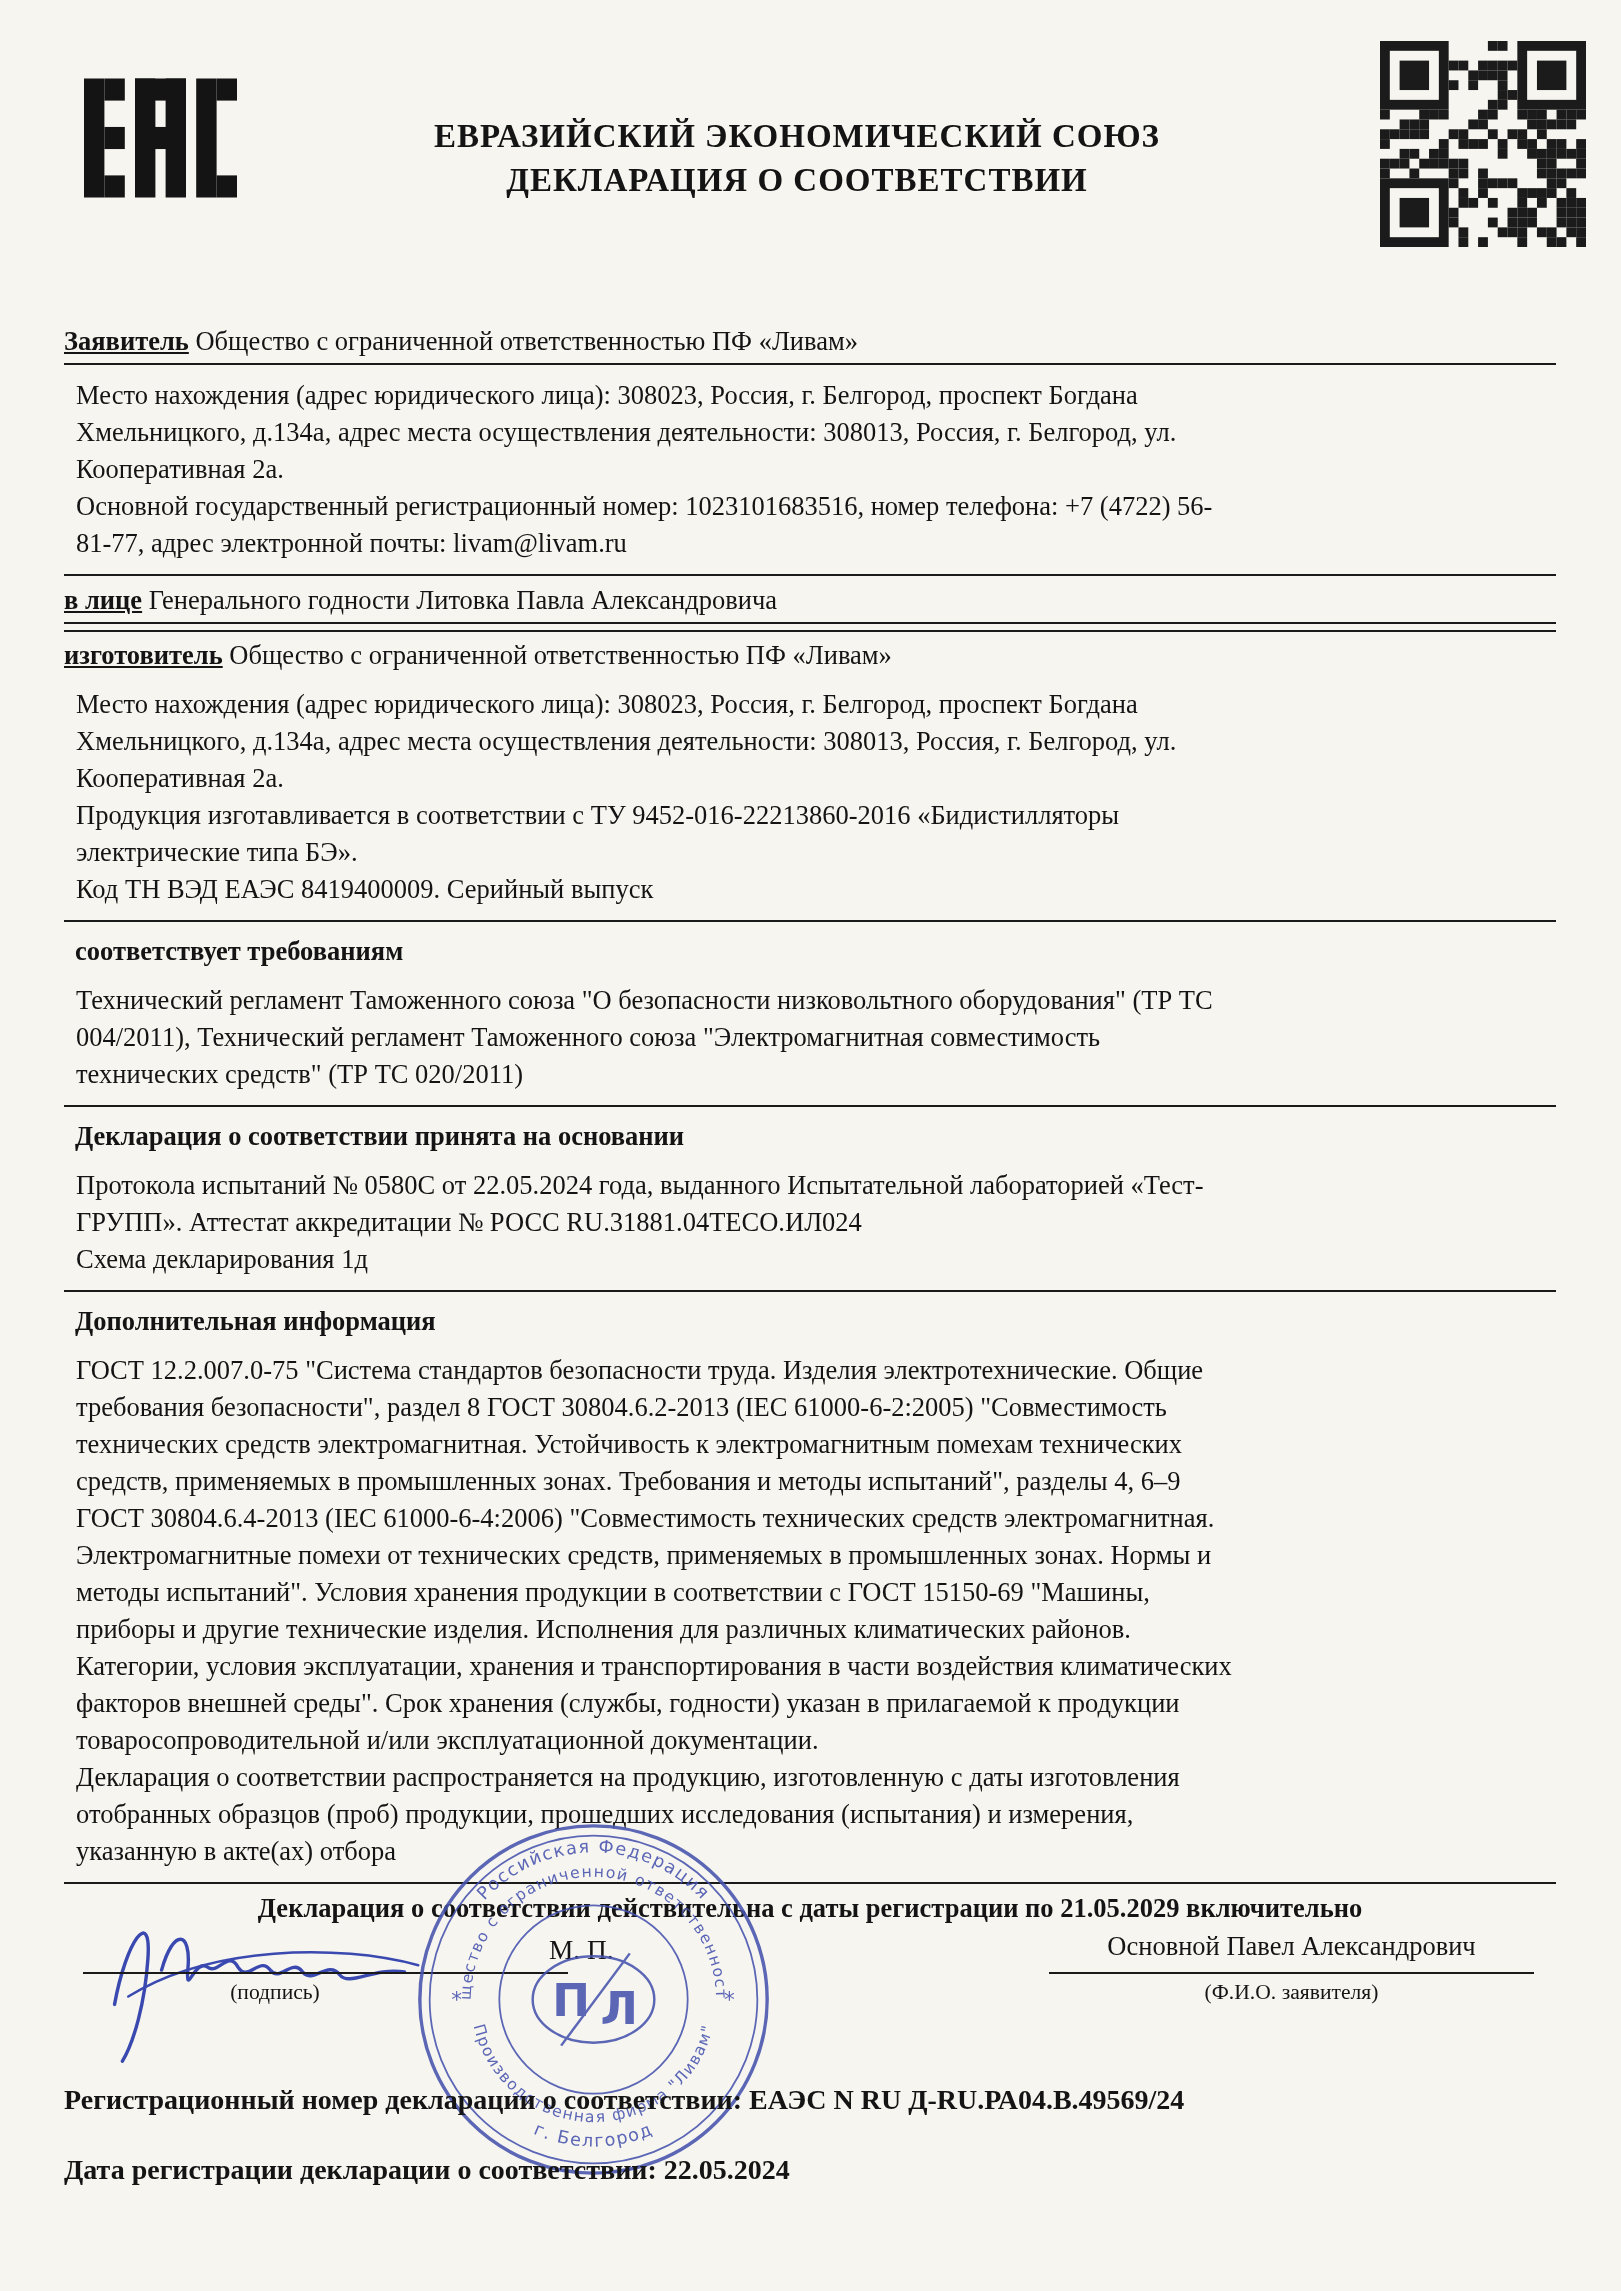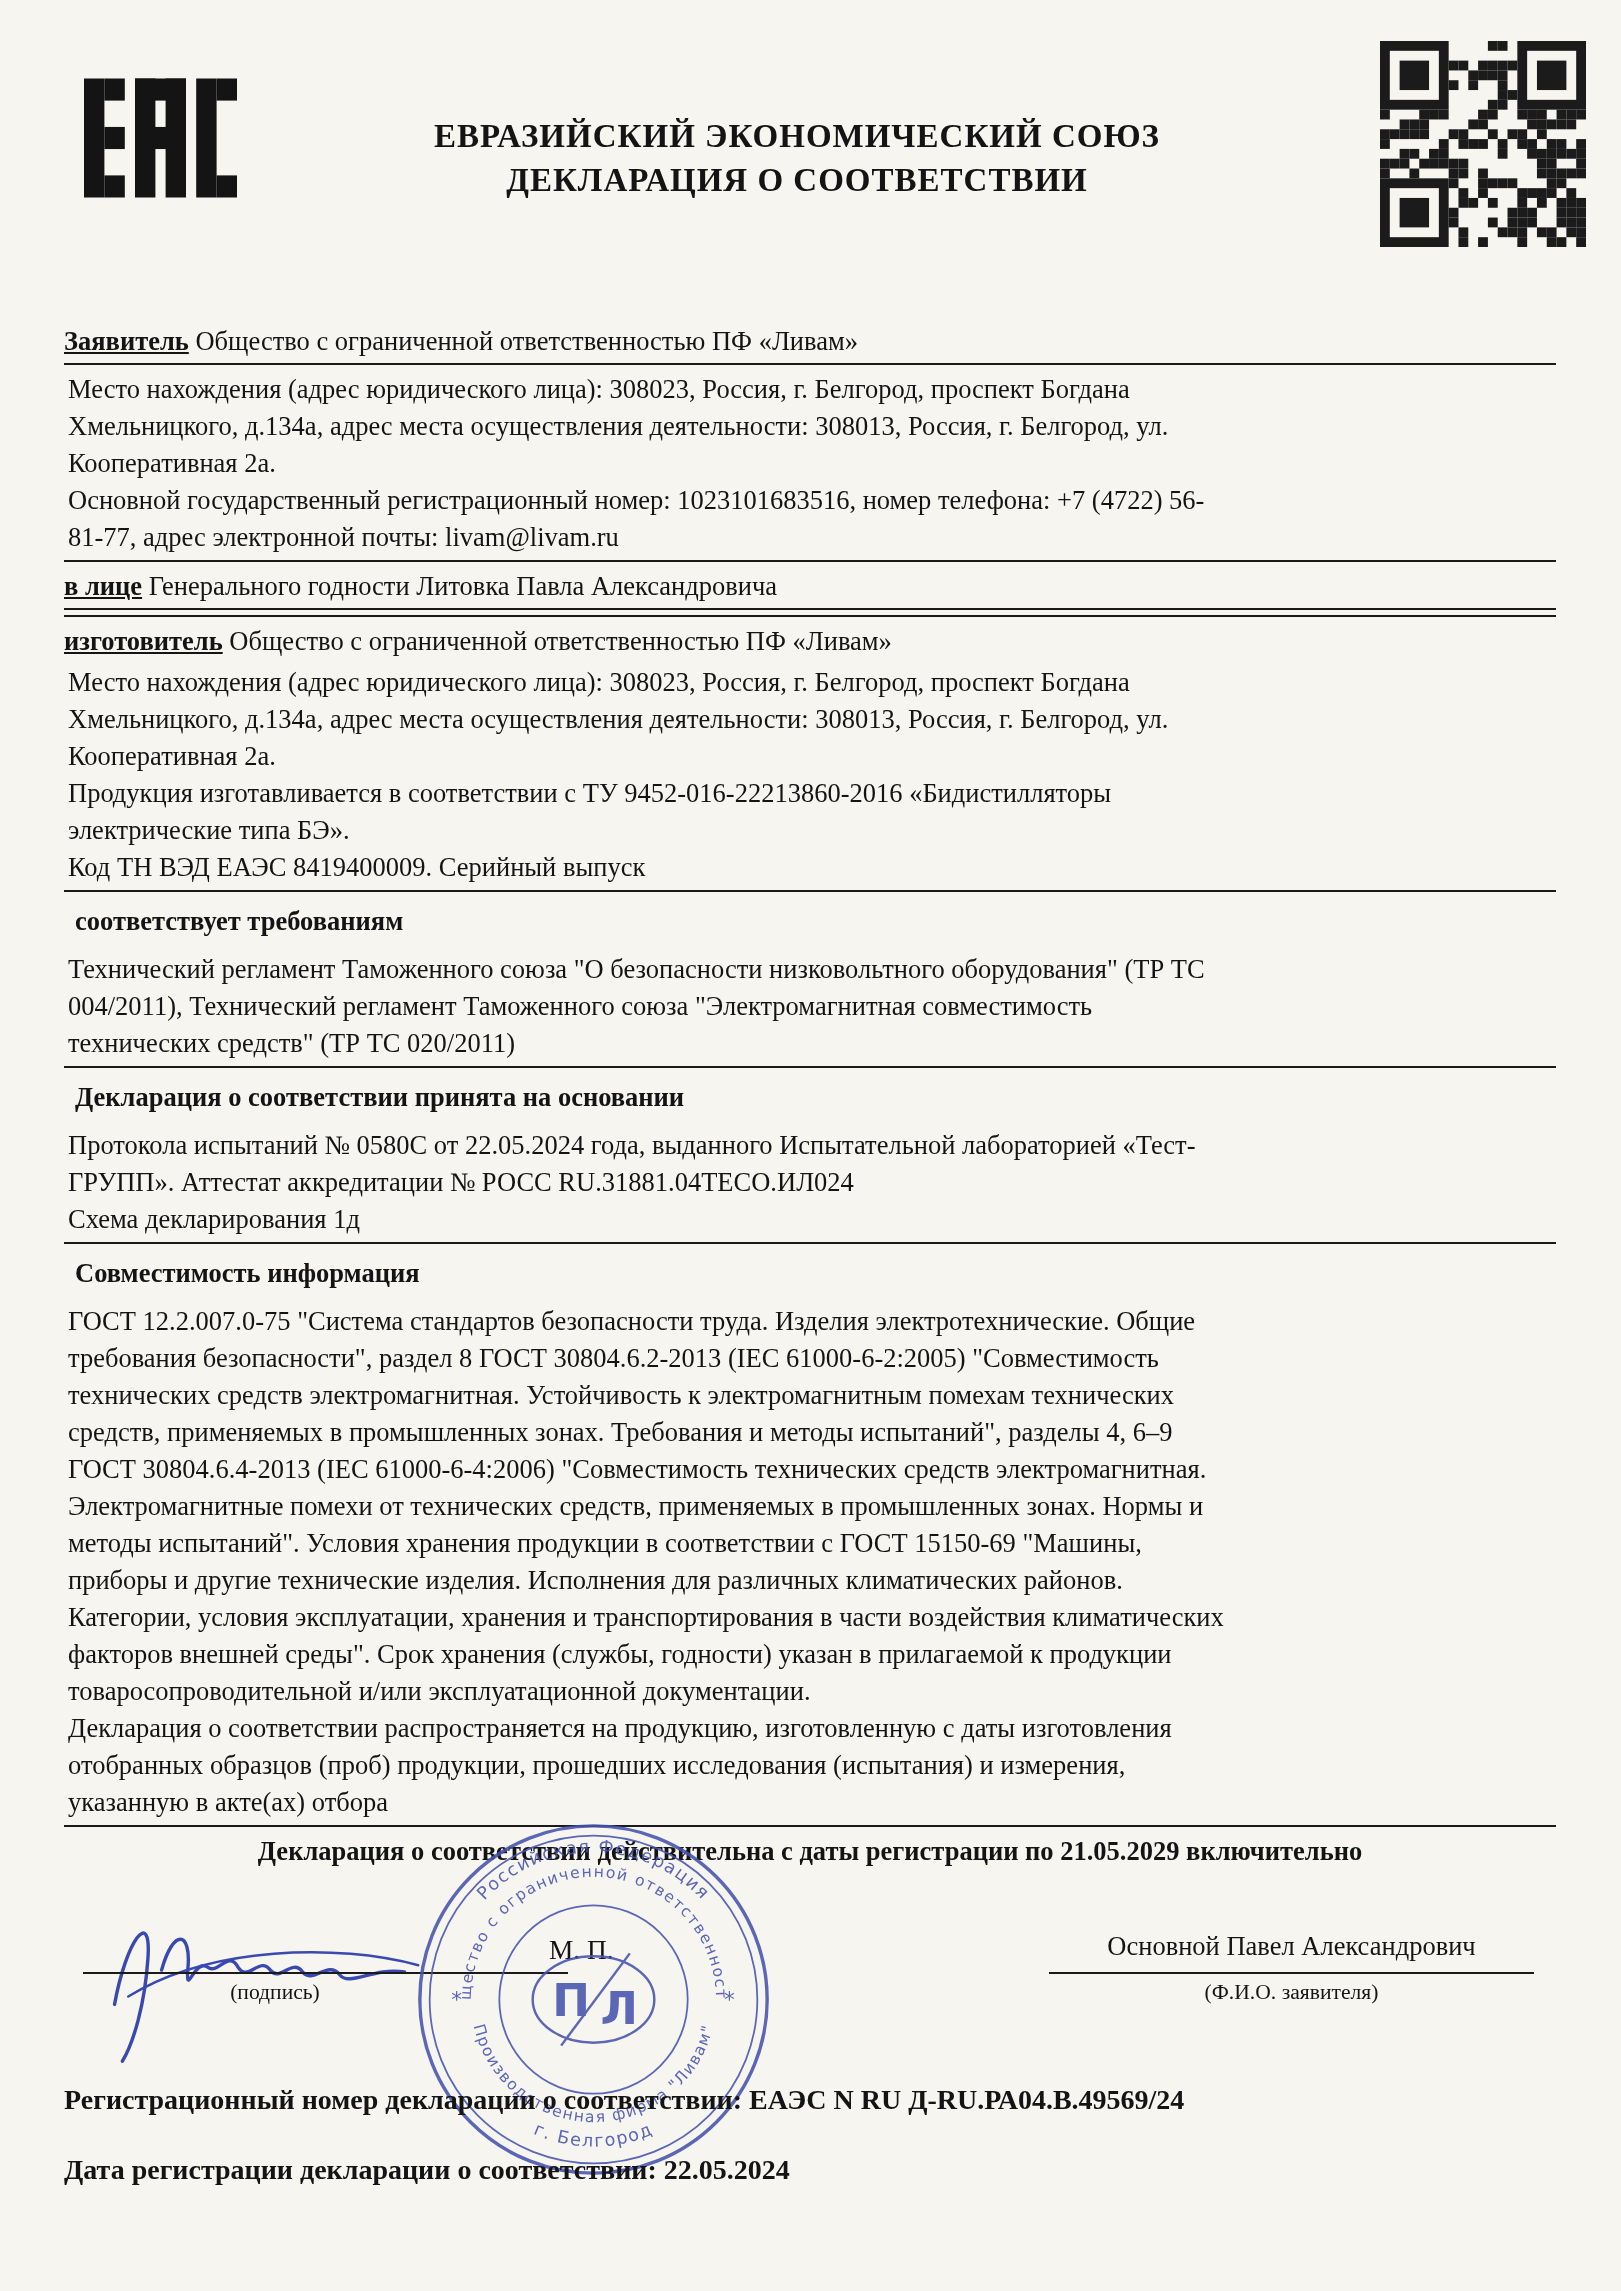--- a/index.html
+++ b/index.html
@@ -18,21 +18,21 @@
     position:absolute;left:160px;top:114px;width:1274px;
     text-align:center;font-weight:bold;font-size:33px;line-height:44px;
     letter-spacing:1px;
   }
   .body-text{
     position:absolute;left:64px;top:323px;width:1492px;
     font-size:26.5px;line-height:37px;
   }
   .row{margin:0;}
   .row b{font-weight:bold;text-decoration:underline;}
-  .ml{white-space:pre-line;margin:4px;}
+  .ml{white-space:pre-line;margin:12px;}
   .rule{height:0;border-top:2.9px solid #1a1a1a;margin:2.9px 0 5.9px 0;}
   .sec-h{font-weight:bold;margin:11px;}
   .validity{font-weight:bold;margin:0;text-align:center;}
   .sig-line{position:absolute;height:0;border-top:2px solid #1a1a1a;}
   .sig-caption{position:absolute;font-size:21.6px;text-align:center;}
   .mp{position:absolute;left:549px;top:1935px;font-size:27.4px;}
   .fio-name{position:absolute;left:1049px;top:1931px;width:485px;text-align:center;font-size:26.5px;}
   .stamp{position:absolute;left:412px;top:1818px;opacity:0.88;}
   .signature{position:absolute;left:93px;top:1877px;}
   .footer-line{position:absolute;left:64px;font-weight:bold;font-size:28px;}
@@ -256,21 +256,21 @@
 004/2011), Технический регламент Таможенного союза "Электромагнитная совместимость
 технических средств" (ТР ТС 020/2011)</p>
     <div class="rule"></div>
 
     <p class="sec-h">Декларация о соответствии принята на основании</p>
     <p class="ml">Протокола испытаний № 0580С от 22.05.2024 года, выданного Испытательной лабораторией «Тест-
 ГРУПП». Аттестат аккредитации № РОСС RU.31881.04ТЕСО.ИЛ024
 Схема декларирования 1д</p>
     <div class="rule"></div>
 
-    <p class="sec-h">Совместимость информация</p>
+    <p class="sec-h">Дополнительная информация</p>
     <p class="ml">ГОСТ 12.2.007.0-75 "Система стандартов безопасности труда. Изделия электротехнические. Общие
 требования безопасности", раздел 8 ГОСТ 30804.6.2-2013 (IEC 61000-6-2:2005) "Совместимость
 технических средств электромагнитная. Устойчивость к электромагнитным помехам технических
 средств, применяемых в промышленных зонах. Требования и методы испытаний", разделы 4, 6–9
 ГОСТ 30804.6.4-2013 (IEC 61000-6-4:2006) "Совместимость технических средств электромагнитная.
 Электромагнитные помехи от технических средств, применяемых в промышленных зонах. Нормы и
 методы испытаний". Условия хранения продукции в соответствии с ГОСТ 15150-69 "Машины,
 приборы и другие технические изделия. Исполнения для различных климатических районов.
 Категории, условия эксплуатации, хранения и транспортирования в части воздействия климатических
 факторов внешней среды". Срок хранения (службы, годности) указан в прилагаемой к продукции

